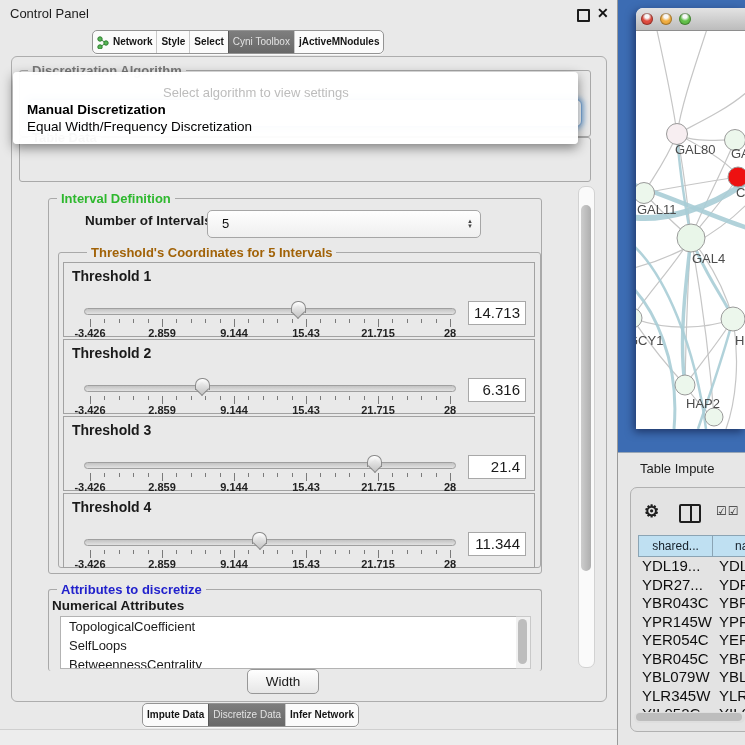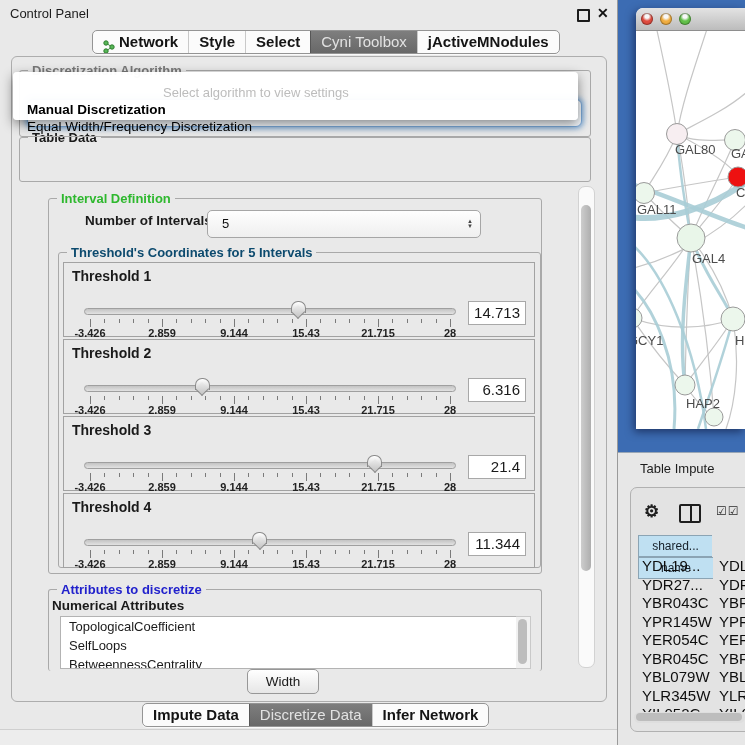--- a/index.html
+++ b/index.html
@@ -5,52 +5,52 @@
   html,body{margin:0;padding:0;background:#555;}
   #root{position:relative;width:745px;height:745px;background:#e9e9e9;overflow:hidden;
         font-family:"Liberation Sans",sans-serif;color:#1a1a1a;-webkit-font-smoothing:antialiased;}
   .abs{position:absolute;}
   
   #titlebar{left:0;top:0;width:516px;height:26px;}
   #cp-title{left:10px;top:6px;font-size:13px;color:#1c1c1c;}
   #float-btn{left:577px;top:9px;width:9px;height:9px;border:2px solid #1c1c1c;border-radius:1px;}
   #close-btn{left:597px;top:5px;font-size:14px;font-weight:700;color:#111;}
   .tabstrip{display:flex;height:22px;border:1px solid #949494;border-radius:5px;background:#fbfbfb;overflow:hidden;box-shadow:0 1px 0 rgba(255,255,255,.7);}
-  .seg{padding:0 10px;line-height:22px;font-size:15px;font-weight:700;color:#141414;border-left:1px solid #c9c9c9;display:flex;align-items:flex-end;gap:4px;white-space:nowrap;}
+  .seg{padding:0 4px;line-height:22px;font-size:10px;font-weight:700;color:#141414;border-left:1px solid #c9c9c9;display:flex;align-items:center;gap:4px;white-space:nowrap;}
   .seg:first-child{border-left:none;}
   .seg.selected{background:linear-gradient(#7e7e7e,#686868);color:#e2e2e2;font-weight:400;border-left-color:#565656;}
   #top-tabs{left:92px;top:30px;}
   #bottom-tabs{left:142px;top:703px;}
   #tab-page{left:11px;top:56px;width:594px;height:644px;border:1px solid #adadad;border-radius:6px;}
   .group{border:1px solid #a9a9a9;border-radius:3px;}
   .legend{position:absolute;top:-8px;left:8px;background:#e9e9e9;padding:0 4px;font-size:13px;line-height:15px;white-space:nowrap;font-weight:bold;}
   
   #algo-group{left:19px;top:70px;width:570px;height:65px;z-index:4;}
   #algo-legend{color:#787878;}
   #algo-combo{left:27px;top:99px;width:553px;height:26px;border:1px solid #79a7d6;border-radius:6px;background:#f4f8fc;
               box-shadow:0 0 5px 2px rgba(105,160,215,.75);z-index:5;}
   
-  #algo-popup{left:13px;top:72px;width:565px;height:48px;background:rgba(255,255,255,.97);border-radius:4px;
+  #algo-popup{left:13px;top:72px;width:565px;height:72px;background:rgba(255,255,255,.97);border-radius:4px;
               box-shadow:0 4px 12px rgba(0,0,0,.45);z-index:40;}
   #popup-hint{position:absolute;left:150px;top:13px;font-size:13px;color:#bcbcbc;}
   .popup-opt{position:absolute;left:14px;font-size:13.5px;color:#000;}
   
   #td-group{left:19px;top:137px;width:570px;height:43px;}
   .combo{background:linear-gradient(#fefefe,#efefef);border:1px solid #a6a6a6;border-radius:5px;font-size:13px;color:#101010;}
   .combo .val{position:absolute;left:9px;top:0;line-height:24px;}
   .stepper{position:absolute;right:7px;top:50%;transform:translateY(-50%);display:flex;flex-direction:column;line-height:5px;font-size:6px;color:#444;}
   #td-combo{left:27px;top:148px;width:553px;height:25px;}
   
   #int-group{left:48px;top:198px;width:492px;height:374px;}
   #int-legend{color:#2eb82e;}
   #noi-label{left:85px;top:213px;font-size:13.5px;font-weight:700;}
   #noi-combo{left:207px;top:210px;width:272px;height:26px;}
   #noi-combo .val{line-height:26px;left:14px;}
   #thr-group{left:58px;top:252px;width:481px;height:314px;}
-  #thr-legend{color:#0c4a6e;}
+  #thr-legend{color:#a16207;margin-left:20px;}
   #thr-panels{position:absolute;left:4px;top:9px;}
   .thr-panel{position:relative;width:470px;height:73px;border:1px solid #a2a2a2;margin-bottom:2px;background:#e9e9e9;}
   .thr-label{position:absolute;left:8px;top:5px;font-size:14px;font-weight:700;}
   .slider{position:absolute;left:26px;top:36px;width:360px;height:36px;}
   .track{position:absolute;left:-6px;right:-6px;top:9px;height:5px;border:1px solid #9f9f9f;border-radius:4px;
          background:linear-gradient(#c3c3c3,#e2e2e2);}
   .thumb{position:absolute;top:2px;width:13px;height:11px;border:1px solid #8a8a8a;border-bottom:none;
          border-radius:7px 7px 0 0;background:linear-gradient(#ffffff,#d2d2d2);}
   .thumb::after{content:'';position:absolute;left:1.6px;top:5.2px;width:9px;height:9px;
          background:linear-gradient(135deg,#ededed,#c3c3c3);border:1px solid #8a8a8a;border-top:none;border-left:none;
@@ -92,21 +92,21 @@
   #net-canvas{position:absolute;left:0;top:23px;width:109px;height:398px;background:#fff;}
   
   #tp-strip{left:618px;top:452px;width:127px;height:31px;background:#e7e7e7;border-top:1px solid #98a6b6;}
   #tp-title{position:absolute;left:22px;top:8px;font-size:13px;color:#1c1c1c;}
   #tp-box{left:630px;top:487px;width:130px;height:243px;background:#e3e3e3;border:1px solid #b1b1b1;border-radius:7px;}
   #tp-gear{left:644px;top:503px;font-size:17px;font-weight:700;color:#1e1e1e;line-height:18px;}
   #tp-split{left:679px;top:504px;width:18px;height:15px;border:2px solid #1e1e1e;border-radius:2px;}
   #tp-split::after{content:'';position:absolute;left:50%;top:0;width:2px;height:100%;background:#1e1e1e;}
   #tp-checks{left:716px;top:504px;font-size:12px;color:#2a2a2a;letter-spacing:1px;}
   #tp-table{left:638px;top:535px;width:107px;height:177px;overflow:hidden;}
-  .tp-hrow{display:flex;height:22px;flex-direction:column;}
+  .tp-hrow{display:flex;height:22px;}
   .tp-hcell{background:#bfe0f2;border:1px solid #8ba4b4;border-right:none;font-size:12px;text-align:center;line-height:20px;
             color:#16202a;flex:none;box-sizing:border-box;}
   .tp-row{display:flex;height:18.5px;font-size:15px;color:#0e0e0e;}
   .tp-c1{flex:none;width:74px;padding-left:4px;box-sizing:border-box;line-height:18.5px;}
   .tp-c2{flex:none;width:75px;padding-left:7px;box-sizing:border-box;line-height:18.5px;}
   #tp-hscroll{left:634px;top:712px;width:111px;height:11px;background:#dedede;border-radius:6px;}
   #tp-hthumb{position:absolute;left:2px;top:1px;width:106px;height:8px;background:#bdbdbd;border-radius:5px;}
   svg text{font-family:"Liberation Sans",sans-serif;}
 </style>
 </head>

